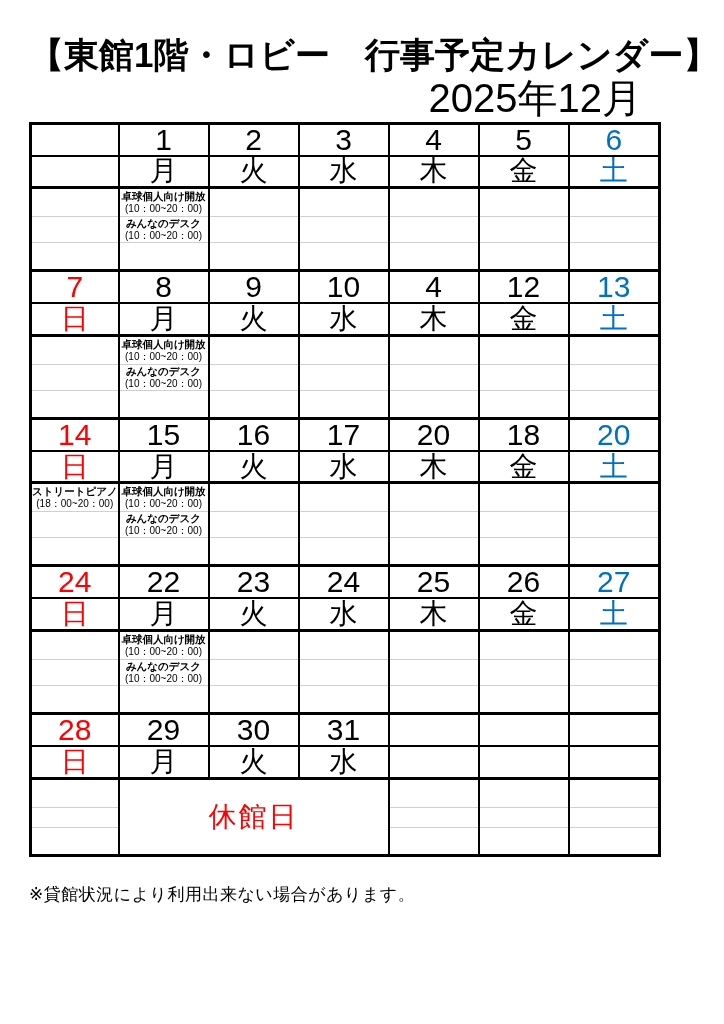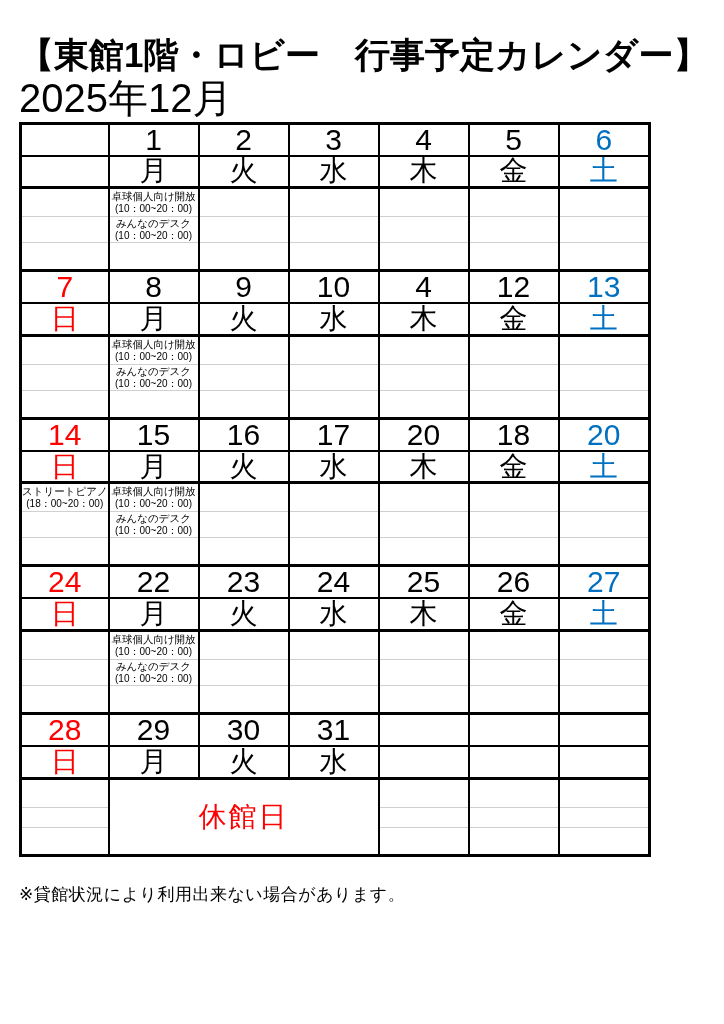--- a/index.html
+++ b/index.html
@@ -17,34 +17,35 @@
     color:#000;
   }
   .page{
     width:724px;
     height:1024px;
     background:#fff;
     overflow:hidden;
   }
   .wrapper{
     width:629px;
-    margin-left:19px;
+    margin-left:29px;
   }
   .title{
     margin-top:32px;
     font-size:35px;
     font-weight:bold;
     text-align:center;
     letter-spacing:0px;
     line-height:1.3;
     white-space:nowrap;
   }
   .month{
     font-size:40px;
     font-weight:normal;
+    text-align:right;
     padding-right:16px;
     line-height:1.0;
     margin-top:0px;
   }
   table.calendar{
     margin-top:4px;
     width:629px;
     border-collapse:collapse;
     table-layout:fixed;
     border:3px solid var(--color-grid);
@@ -72,21 +73,21 @@
   tr.event-row td{
     border-bottom:1px solid var(--color-grid-light);
   }
   tr.event-row.ev-r1 td{height:29px;}
   tr.event-row.ev-r2 td{height:20px;}
   tr.event-row.ev-r3 td{height:28px;border-bottom:3px solid var(--color-grid);}
   td.sun{color:var(--color-sunday);}
   td.sat{color:var(--color-saturday);}
   .event-name{
     font-size:10.5px;
-    font-weight:normal;
+    font-weight:bold;
     line-height:1.25;
     white-space:nowrap;
   }
   .event-time{
     font-size:10px;
     font-weight:normal;
     line-height:1.2;
     white-space:nowrap;
   }
   td.closed-cell{

